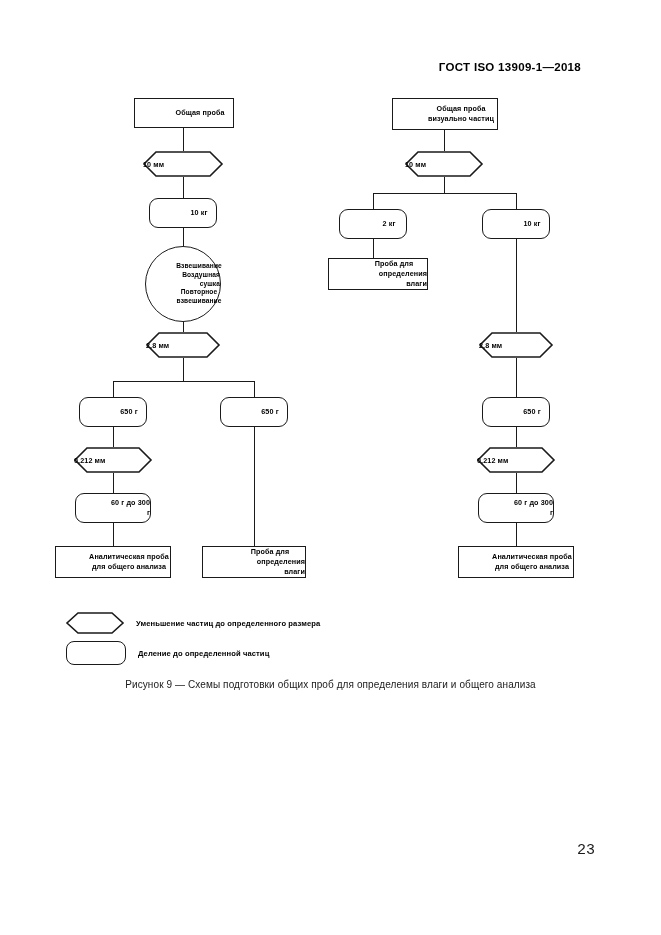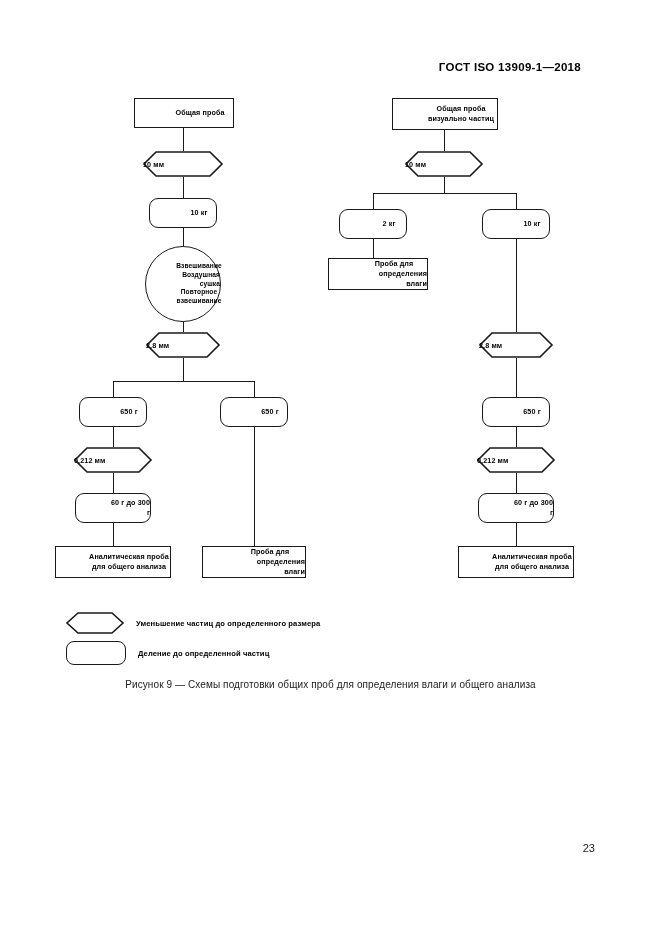--- a/index.html
+++ b/index.html
@@ -131,22 +131,23 @@
     width: 661px;
     text-align: center;
     font-size: 10px;
     color: #1a1a1a;
     letter-spacing: 0.1px;
   }
   .pagenum {
     position: absolute;
     top: 842px;
     right: 66px;
-    font-size: 11px;
+    font-size: 15px;
     color: #1a1a1a;
+    font-family: Liberation Mono, monospace;
   }
 </style>
 </head>
 <body>
 
 <div class="page">
 
   <div class="header">ГОСТ ISO 13909-1—2018</div>
 
   <div class="figure">

